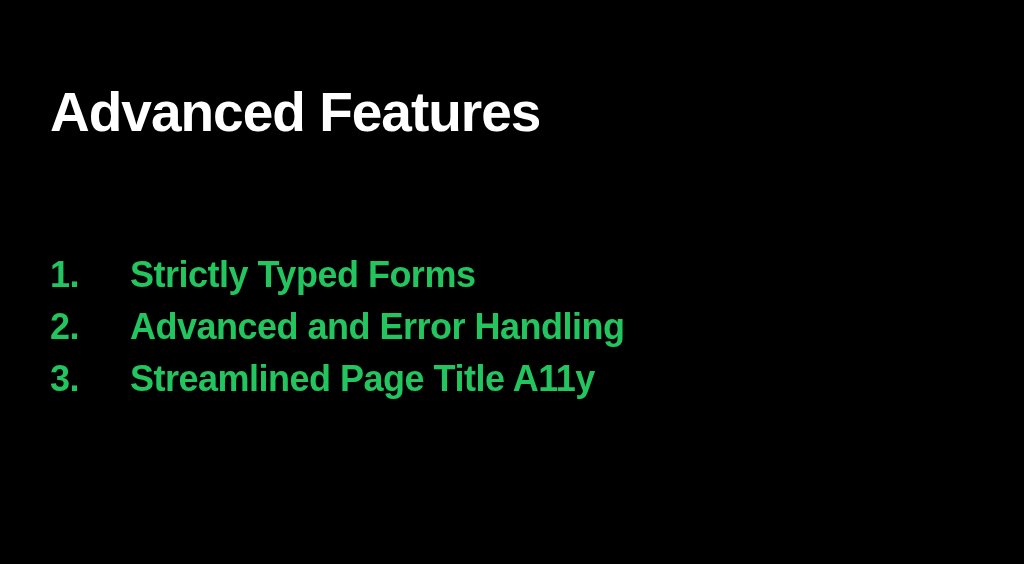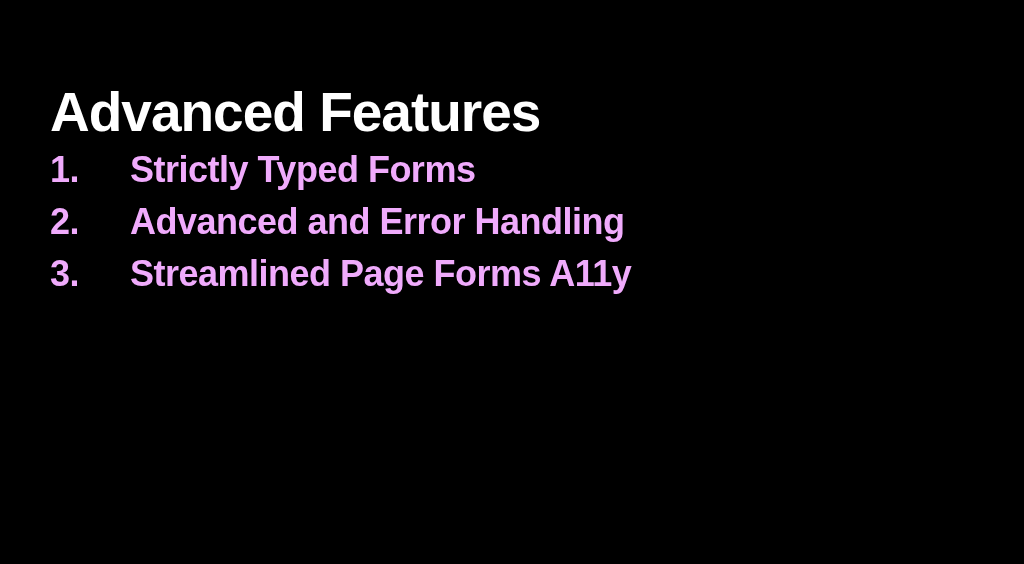--- a/index.html
+++ b/index.html
@@ -18,23 +18,24 @@
     .slide {
       width: 100%;
       height: 100%;
       padding: 80px 50px 0 50px;
     }
     .title {
       color: #ffffff;
       font-size: 55px;
       font-weight: 600;
       letter-spacing: -1px;
+      margin-bottom: 105px;
     }
     .list {
-      color: #f0abfc;
+      color: #22c55e;
       font-size: 36px;
       font-weight: 600;
       line-height: 1.45;
       letter-spacing: -0.5px;
       list-style: none;
       counter-reset: item;
     }
     .list li {
       counter-increment: item;
       padding-left: 80px;
@@ -50,15 +51,15 @@
     }
   </style>
 </head>
 <body>
 
 <div class="slide">
   <h1 class="title">Advanced Features</h1>
   <ol class="list">
     <li>Strictly Typed Forms</li>
     <li>Advanced and Error Handling</li>
-    <li>Streamlined Page Forms A11y</li>
+    <li>Streamlined Page Title A11y</li>
   </ol>
 </div>
 
 </body></html>

